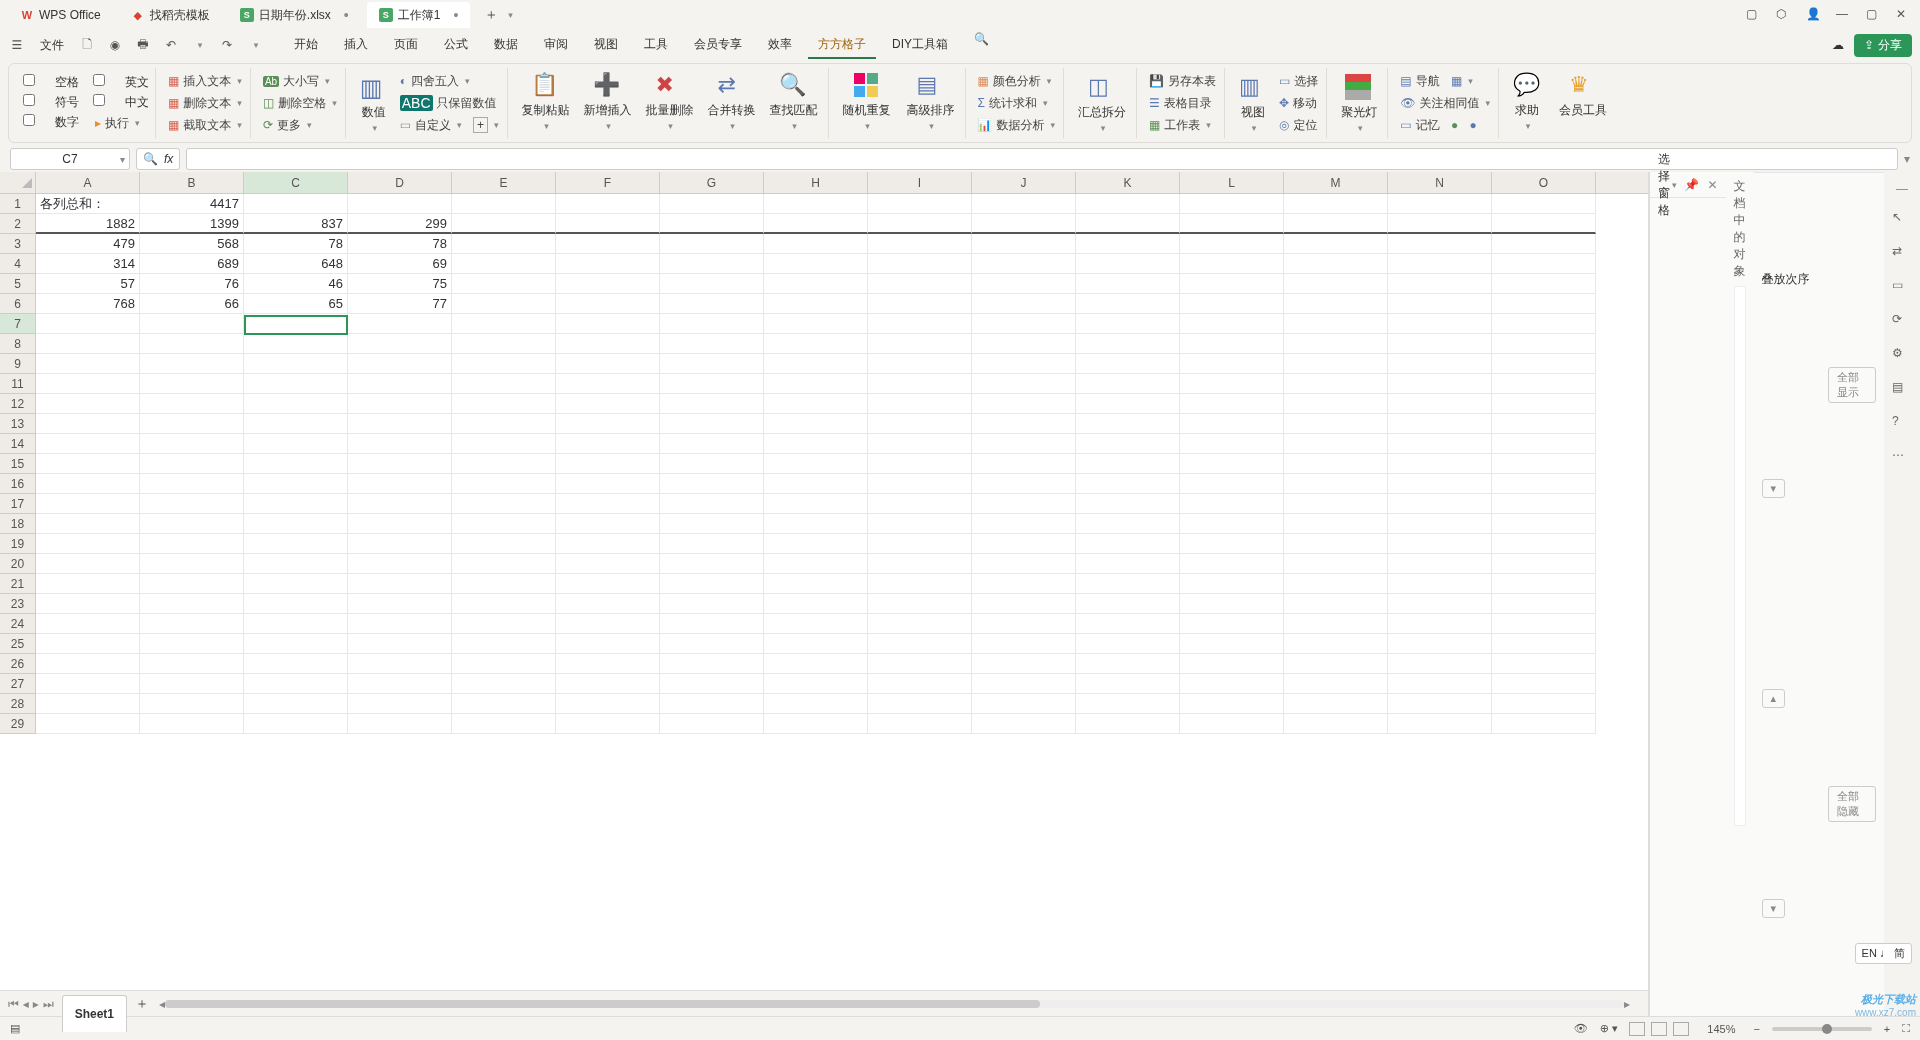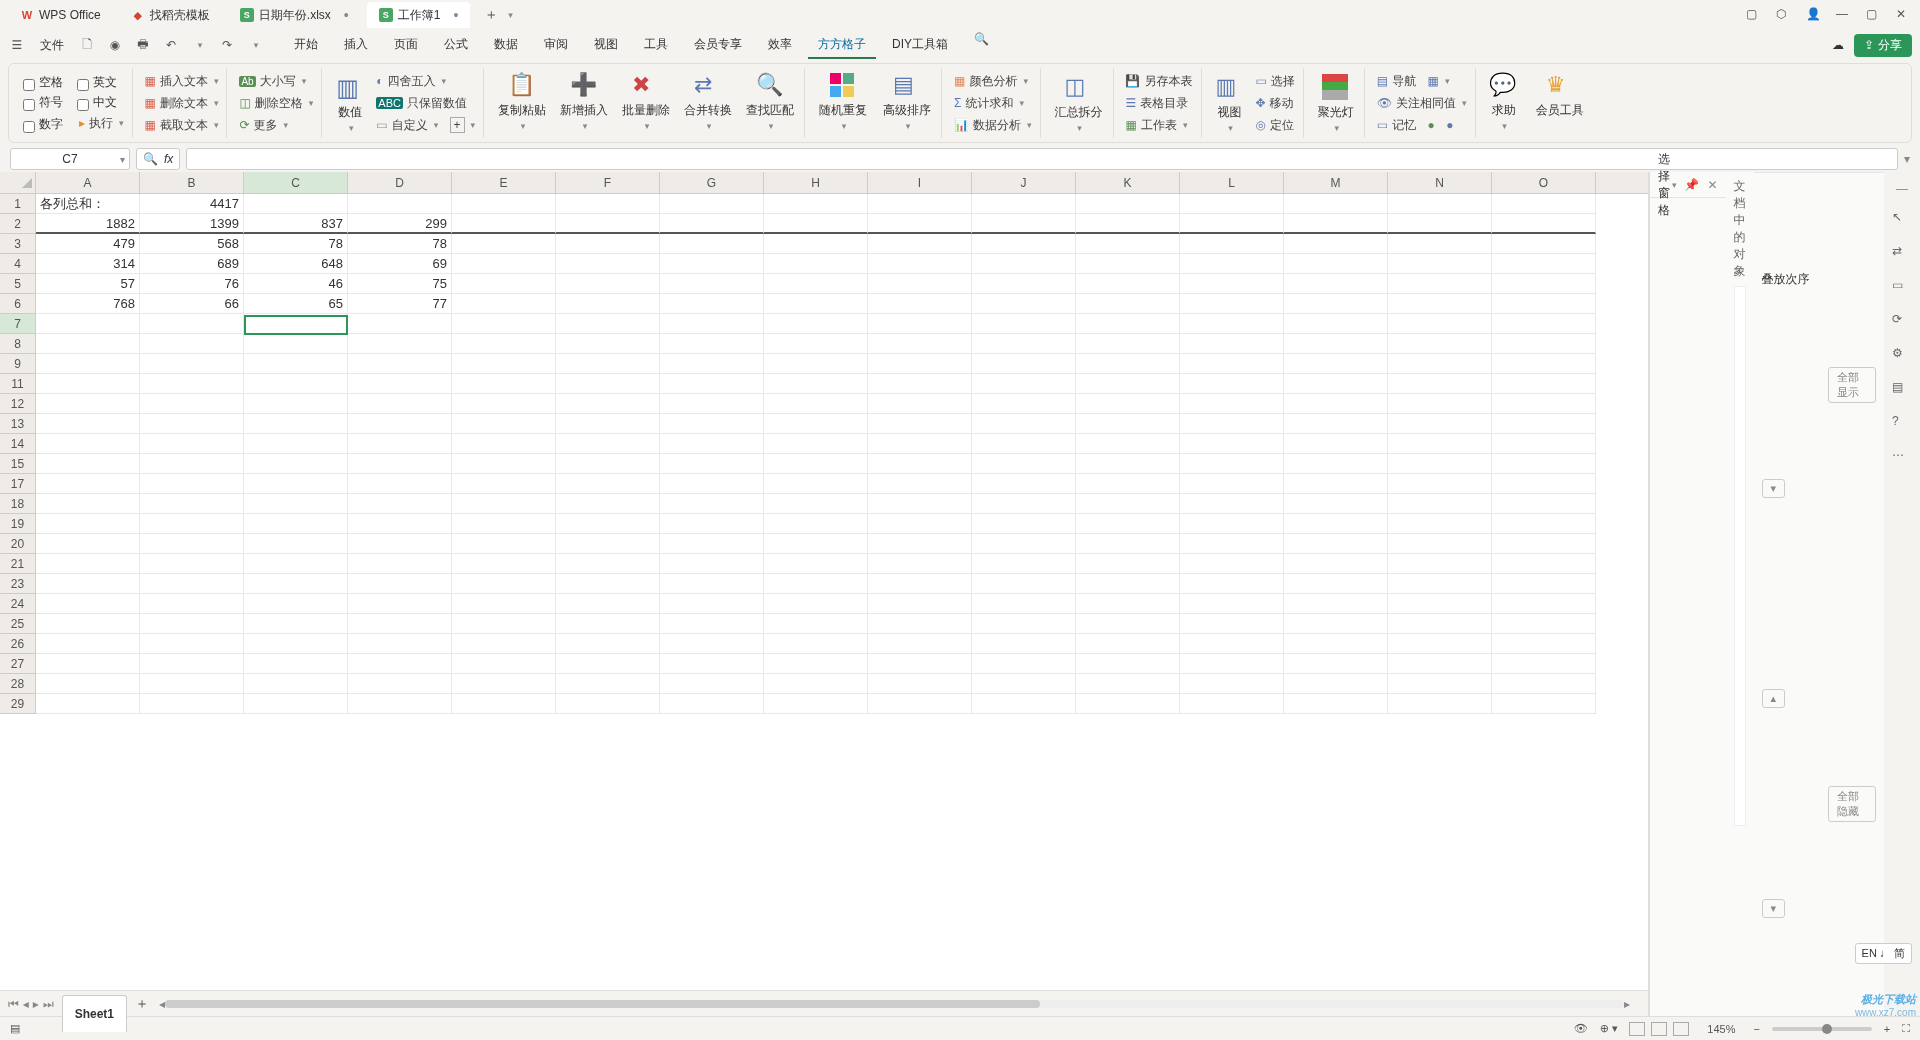--- a/index.html
+++ b/index.html
@@ -20,32 +20,32 @@
 .title-actions { display: flex; gap: 14px; align-items: center; }
 .title-actions .ticon { width: 16px; height: 16px; color: #555; }
 
 
 .menu-bar { height: 30px; display: flex; align-items: center; padding: 0 8px; background: #f5f3f0; }
 .menu-left { display: flex; align-items: center; gap: 10px; }
 .menu-left .micon { width: 18px; height: 18px; color: #555; display: flex; align-items: center; justify-content: center; }
 .menu-file { padding: 2px 4px; }
 .menu-tabs { display: flex; gap: 6px; margin-left: 20px; }
 .menu-tabs .mtab { padding: 4px 10px; color: #333; cursor: pointer; }
-.menu-tabs .mtab.active { color: #0369a1; border-bottom: 2px solid #2b7a4b; }
+.menu-tabs .mtab.active { color: #a16207; border-bottom: 2px solid #2b7a4b; }
 .menu-right { margin-left: auto; display: flex; align-items: center; gap: 10px; }
 .share-btn { background: #2b9658; color: #fff; padding: 3px 10px; border-radius: 4px; display: flex; align-items: center; gap: 4px; }
 
 
 .ribbon { height: 80px; background: #f5f3f0; border: 1px solid #e0ddd8; border-radius: 6px; margin: 3px 8px; display: flex; align-items: stretch; padding: 4px 8px; gap: 4px; }
 .rgroup { display: flex; flex-direction: column; gap: 3px; padding: 2px 6px; border-right: 1px solid #e0ddd8; justify-content: center; }
 .rgroup:last-child { border-right: none; }
 .rbtn { display: flex; align-items: center; gap: 4px; padding: 1px 2px; color: #444; cursor: pointer; font-size: 12px; white-space: nowrap; }
 .vbtncol { display: flex; flex-direction: column; align-items: center; gap: 2px; cursor: pointer; padding: 2px 4px; }
 .vbtncol .big-icon { width: 28px; height: 28px; }
-.chk { display: flex; align-items: flex-end; gap: 4px; }
+.chk { display: flex; align-items: flex-start; gap: 20px; }
 .chk input { width: 12px; height: 12px; }
 .dd { color: #888; font-size: 9px; margin-left: 2px; }
 
 
 .formula-row { height: 26px; display: flex; align-items: center; padding: 0 10px; gap: 6px; background: #f5f3f0; }
 .name-box { width: 120px; height: 22px; border: 1px solid #ccc; border-radius: 3px; background: #fff; display: flex; align-items: center; justify-content: center; position: relative; }
 .name-box .ndrop { position: absolute; right: 4px; color: #888; font-size: 10px; }
 .fx-btns { display: flex; align-items: center; gap: 6px; padding: 0 6px; border: 1px solid #ccc; border-radius: 3px; height: 22px; background: #fff; }
 .formula-input { flex: 1; height: 22px; border: 1px solid #ccc; border-radius: 3px; background: #fff; padding: 0 6px; }
 
@@ -253,21 +253,21 @@
           <span>数值</span>
             <span class="dd">▾</span>
         </div>
         <div style="display:flex;flex-direction:column;gap:3px;">
           <span class="rbtn">
               <span style="color:#5b79b0;">◐</span>
               <span>四舍五入</span>
               <span class="dd">▾</span>
             </span>
           <span class="rbtn">
-              <span style="background:#0f766e;color:#fff;padding:0 2px;border-radius:2px;font-size:11px;">ABC</span>
+              <span style="background:#0f766e;color:#fff;padding:0 2px;border-radius:2px;font-size:14px;">ABC</span>
               <span>只保留数值</span>
             </span>
           <span class="rbtn"><span style="color:#888;">▭</span><span>自定义</span><span class="dd">▾</span>&nbsp;<span style="border:1px solid #aaa;padding:0 3px;">+</span><span class="dd">▾</span></span>
         </div>
       </div>
     </div>
     <div class="rgroup" style="flex-direction:row; gap:6px;">
       <div class="vbtncol">
           <span class="big-icon" style="color:#d89050;font-size:22px;">📋</span>
           <span>复制粘贴</span>
@@ -700,20 +700,38 @@
             <div class="cell"></div>
             <div class="cell"></div>
             <div class="cell"></div>
             <div class="cell"></div>
             <div class="cell"></div>
             <div class="cell"></div>
             <div class="cell"></div>
             <div class="cell"></div>
           </div>
           <div class="row">
+            <div class="row-h">16</div>
+            <div class="cell"></div>
+            <div class="cell"></div>
+            <div class="cell"></div>
+            <div class="cell"></div>
+            <div class="cell"></div>
+            <div class="cell"></div>
+            <div class="cell"></div>
+            <div class="cell"></div>
+            <div class="cell"></div>
+            <div class="cell"></div>
+            <div class="cell"></div>
+            <div class="cell"></div>
+            <div class="cell"></div>
+            <div class="cell"></div>
+            <div class="cell"></div>
+          </div>
+          <div class="row">
             <div class="row-h">17</div>
             <div class="cell"></div>
             <div class="cell"></div>
             <div class="cell"></div>
             <div class="cell"></div>
             <div class="cell"></div>
             <div class="cell"></div>
             <div class="cell"></div>
             <div class="cell"></div>
             <div class="cell"></div>

